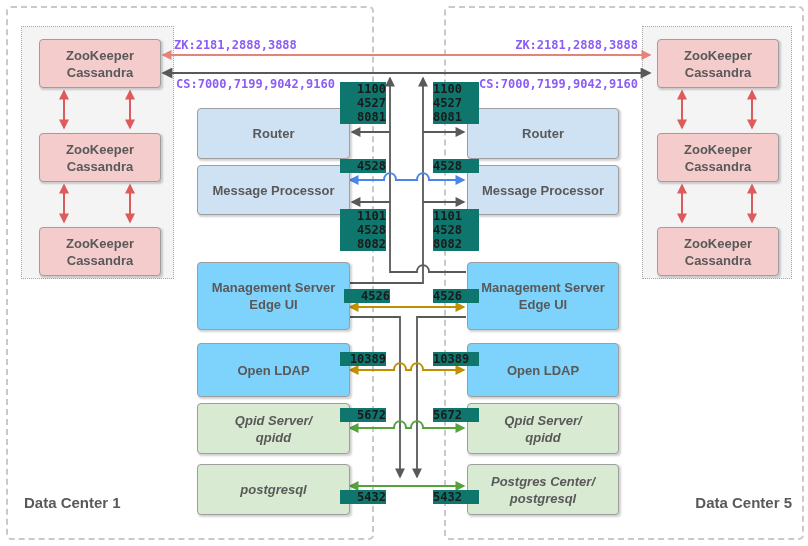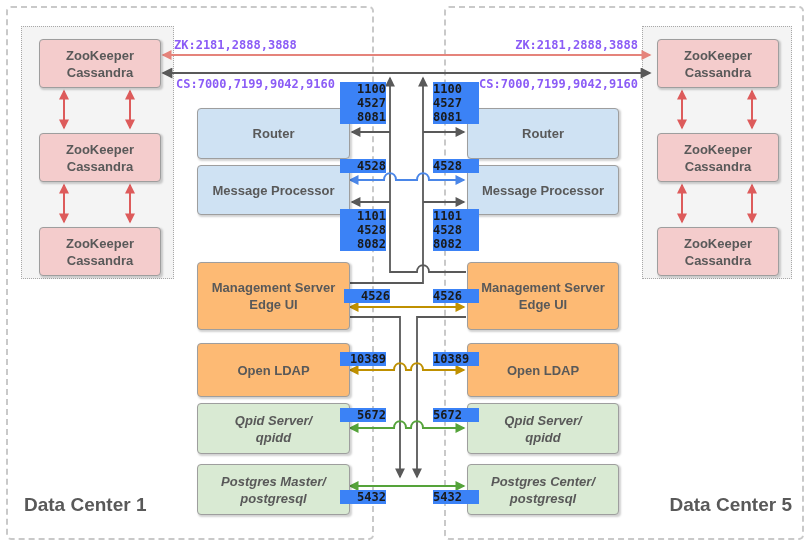--- a/index.html
+++ b/index.html
@@ -7,27 +7,27 @@
           font-family:"Liberation Sans",sans-serif;}
   .dc{position:absolute;border:2px dashed #c9c9c9;border-radius:5px;background:transparent;}
   .cluster{position:absolute;background:#f4f4f4;border:1px dotted #a8a8a8;}
   svg.wires{position:absolute;left:0;top:0;z-index:3;}
   .node{position:absolute;z-index:4;display:flex;flex-direction:column;align-items:center;
         justify-content:center;text-align:center;border:1.6px solid #9e9e9e;border-radius:4px;
         font-weight:bold;color:#595959;font-size:13px;line-height:17px;
         box-shadow:1.5px 1.5px 2px rgba(0,0,0,0.18);}
   .pink{background:#f4cccc;}
   .blue{background:#cfe2f3;}
-  .cream{background:#fdba74;}
+  .cream{background:#7dd3fc;}
   .green{background:#d9ead3;font-style:italic;}
   .plabel{position:absolute;z-index:5;font-family:"DejaVu Sans Mono","Liberation Mono",monospace;
-          font-weight:bold;font-size:12px;line-height:14px;color:#1a1a1a;background:#3b82f6;}
+          font-weight:bold;font-size:12px;line-height:14px;color:#1a1a1a;background:#0f766e;}
   .toplabel{position:absolute;z-index:5;font-family:"DejaVu Sans Mono","Liberation Mono",monospace;
           font-weight:bold;font-size:12px;line-height:14px;color:#8b5cf6;}
-  .dclabel{position:absolute;z-index:5;font-weight:bold;font-size:19px;color:#595959;}
+  .dclabel{position:absolute;z-index:5;font-weight:bold;font-size:15px;color:#595959;}
   .ar{text-align:right;}
 </style>
 </head>
 <body>
 
 <div class="canvas">
 
   <div class="dc" style="left:6px;top:6px;width:364px;height:530px;"></div>
   <div class="dc" style="left:444px;top:6px;width:356px;height:530px;"></div>
 
@@ -129,21 +129,20 @@
     <span>Edge UI</span>
   </div>
   <div class="node cream" style="left:197px;top:343px;width:151px;height:52px;">
     <span>Open LDAP</span>
   </div>
   <div class="node green" style="left:197px;top:403px;width:151px;height:49px;">
     <span>Qpid Server/</span>
     <span>qpidd</span>
   </div>
   <div class="node green" style="left:197px;top:464px;width:151px;height:49px;">
-    <span>Postgres Master/</span>
     <span>postgresql</span>
   </div>
 
   <div class="node blue" style="left:467px;top:108px;width:150px;height:49px;">
     <span>Router</span>
   </div>
   <div class="node blue" style="left:467px;top:165px;width:150px;height:48px;">
     <span>Message Processor</span>
   </div>
   <div class="node cream" style="left:467px;top:262px;width:150px;height:66px;">

